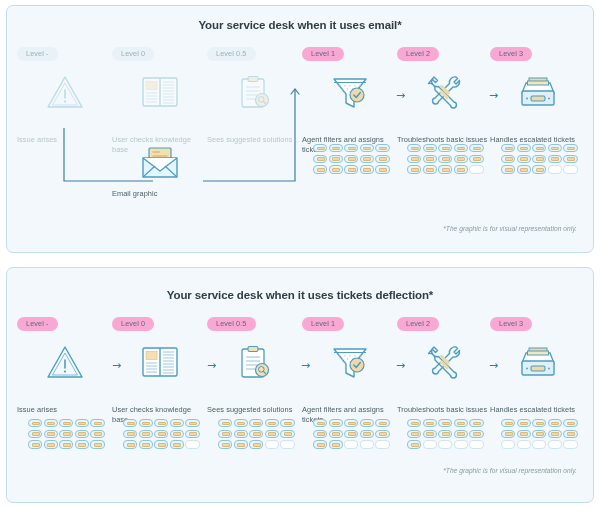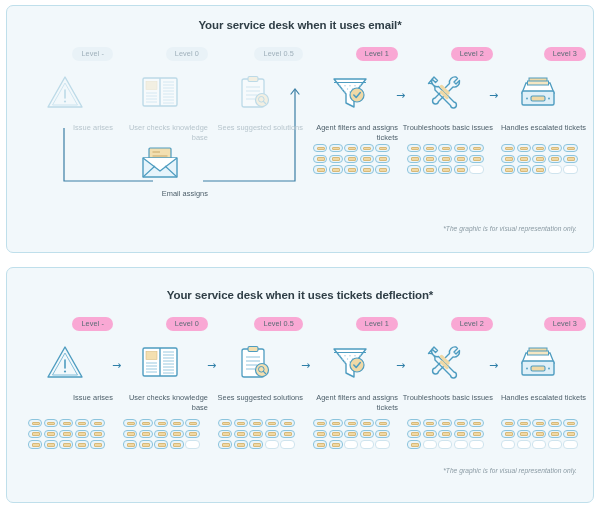--- a/index.html
+++ b/index.html
@@ -40,21 +40,21 @@
     color:#8a9aa3;
     letter-spacing:0.05px;
   }
   #panel-email .footnote{bottom:20px;}
   #panel-deflection .footnote{bottom:28px;}
 
   
   .col{
     position:absolute;
     width:96px;
-    text-align:right;
+    text-align:left;
   }
   .badge{
     display:inline-block;
     background:#f9a8d4;
     color:#5a6b75;
     font-size:7.3px;
     padding:3.5px 9px;
     border-radius:9px;
     line-height:1;
     letter-spacing:0.1px;
@@ -66,21 +66,21 @@
     display:flex;align-items:center;justify-content:center;
     margin-top:7px;
   }
   .icon-wrap svg{display:block;}
   .col.dim .icon-wrap{opacity:0.32;}
 
   .caption{
     font-size:7.4px;
     color:#4b5d68;
     line-height:1.38;
-    margin-top:7px;
+    margin-top:19px;
     letter-spacing:0.05px;
   }
   .col.dim .caption{color:#b7c5cd;}
 
   
   .arrow{
     position:absolute;
     color:#2f7fa8;
     font-size:11px;
     line-height:1;
@@ -257,21 +257,21 @@
           <g stroke="#c9a96a" stroke-width="1">
             <line x1="14.5" y1="8" x2="22" y2="8"></line>
               <line x1="14.5" y1="12" x2="29.5" y2="12"></line>
             <line x1="14.5" y1="15.5" x2="29.5" y2="15.5"></line>
           </g>
           <path d="M5 14 L39 14 L39 33 L5 33 Z" fill="#e6f4fb" stroke="#4e9cc0" stroke-width="1.4" stroke-linejoin="round"></path>
           <path d="M5 14 L22 27 L39 14" fill="#ffffff" stroke="#4e9cc0" stroke-width="1.3" stroke-linejoin="round"></path>
           <path d="M5 33 L17 22 M39 33 L27 22" fill="none" stroke="#4e9cc0" stroke-width="1.1"></path>
         </svg>
       </div>
-      <div class="caption" style="margin-top:5px;">Email assigns</div>
+      <div class="caption" style="margin-top:5px;">Email graphic</div>
     </div>
 
     <div class="grid" id="g-e-l1" style="left:306px;top:138px;">
         <div class="grow">
           <div class="tkt full"></div>
           <div class="tkt full"></div>
           <div class="tkt full"></div>
           <div class="tkt full"></div>
           <div class="tkt full"></div>
         </div>

